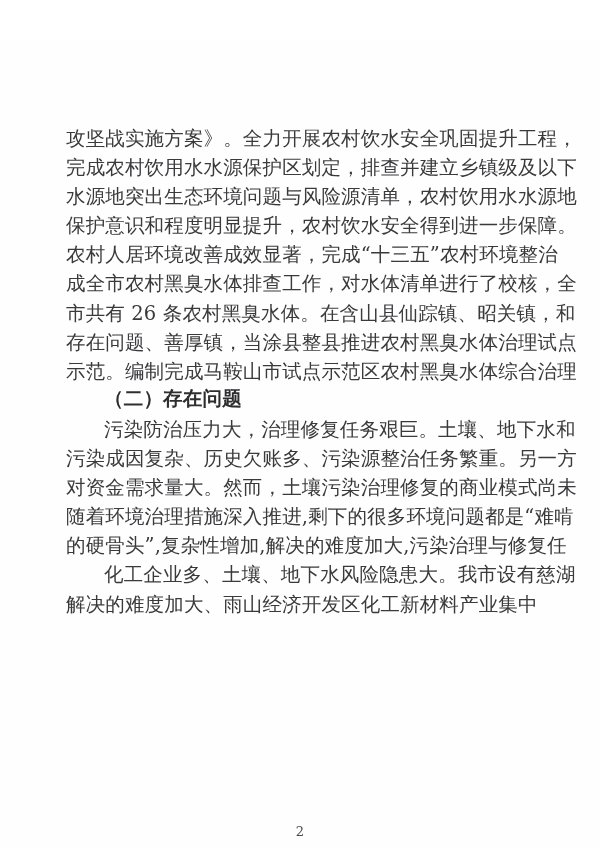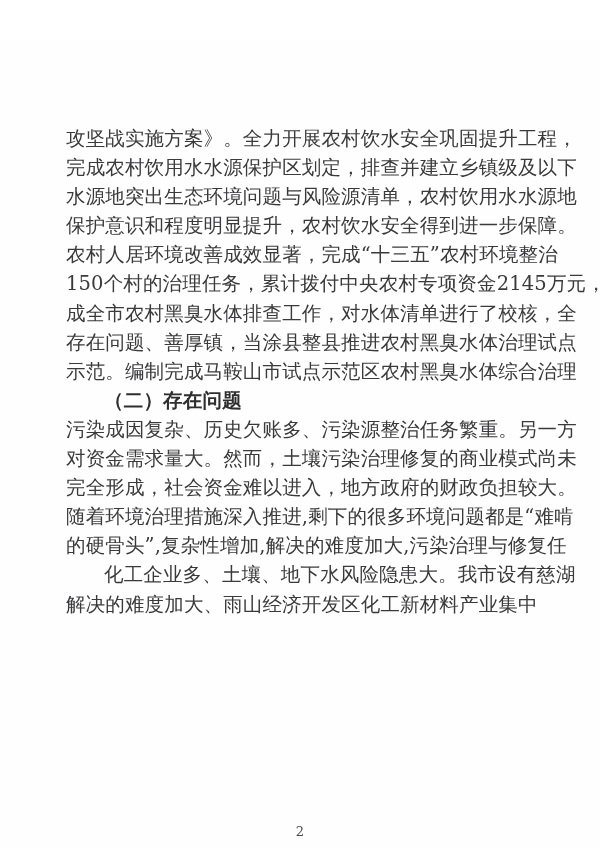--- a/index.html
+++ b/index.html
@@ -46,20 +46,21 @@
 
   .doc-line.indent {
     text-indent: 38px;
   }
 
   .doc-line.heading {
     font-weight: bold;
     text-indent: 38px;
     color: #2e2e30;
     letter-spacing: 0.2px;
+    font-family: Liberation Mono, monospace;
   }
 
   .page-number {
     position: absolute;
     left: 0;
     right: 0;
     top: 784px;
     text-align: center;
     font-family: "DejaVu Serif", "Liberation Serif", serif;
     font-size: 13px;
@@ -71,28 +72,28 @@
 
 <div class="page">
   <div class="scan-tint"></div>
 
   <div class="text-block" id="body-text">
       <div class="doc-line">攻坚战实施方案》。全力开展农村饮水安全巩固提升工程，</div>
       <div class="doc-line">完成农村饮用水水源保护区划定，排查并建立乡镇级及以下</div>
       <div class="doc-line">水源地突出生态环境问题与风险源清单，农村饮用水水源地</div>
       <div class="doc-line">保护意识和程度明显提升，农村饮水安全得到进一步保障。</div>
       <div class="doc-line">农村人居环境改善成效显著，完成“十三五”农村环境整治</div>
-      <div class="doc-line">150个村的治理任务，累计拨付中央农村专项资金2145万元，</div>
       <div class="doc-line">成全市农村黑臭水体排查工作，对水体清单进行了校核，全</div>
+      <div class="doc-line">市共有 26 条农村黑臭水体。在含山县仙踪镇、昭关镇，和</div>
       <div class="doc-line">存在问题、善厚镇，当涂县整县推进农村黑臭水体治理试点</div>
       <div class="doc-line">示范。编制完成马鞍山市试点示范区农村黑臭水体综合治理</div>
       <div class="doc-line heading">（二）存在问题</div>
+      <div class="doc-line indent">污染防治压力大，治理修复任务艰巨。土壤、地下水和</div>
       <div class="doc-line">污染成因复杂、历史欠账多、污染源整治任务繁重。另一方</div>
       <div class="doc-line">对资金需求量大。然而，土壤污染治理修复的商业模式尚未</div>
-      <div class="doc-line">完全形成，社会资金难以进入，地方政府的财政负担较大。</div>
       <div class="doc-line">随着环境治理措施深入推进,剩下的很多环境问题都是“难啃</div>
       <div class="doc-line">的硬骨头”,复杂性增加,解决的难度加大,污染治理与修复任</div>
       <div class="doc-line indent">化工企业多、土壤、地下水风险隐患大。我市设有慈湖</div>
       <div class="doc-line">解决的难度加大、雨山经济开发区化工新材料产业集中</div>
     </div>
 
   <div class="page-number">2</div>
 </div>
 
 </body></html>

